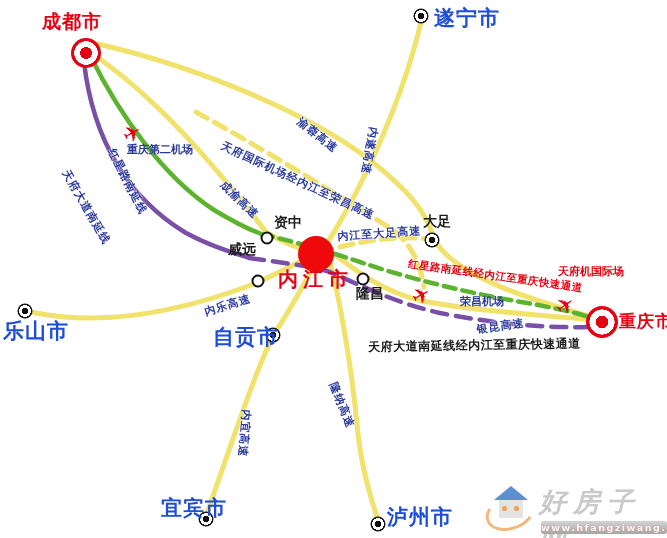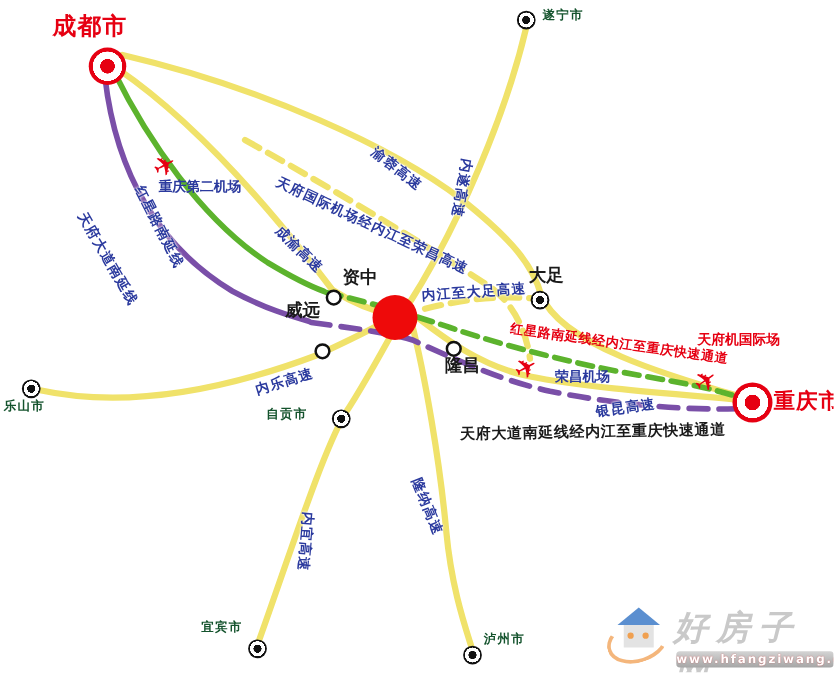--- a/index.html
+++ b/index.html
@@ -17,21 +17,21 @@
 
   .marker{position:absolute;border-radius:50%;transform:translate(-50%,-50%);}
   .bull-red{background:radial-gradient(circle,#e60012 0 27%,#fff 28% 55%,#e60012 56% 100%);}
   .bull-black{background:radial-gradient(circle,#111 0 30%,#fff 31% 56%,#111 57% 100%);}
   .open-circle{background:#fff;border:2.5px solid #111;box-sizing:border-box;}
   .city-dot{background:#ee0a0a;}
 
   .lbl{position:absolute;white-space:nowrap;transform-origin:0 0;line-height:1.1;}
   .hw{color:#2b3a9e;font-weight:bold;font-size:11px;letter-spacing:1px;
       text-shadow:0 0 2px #fff,0 0 2px #fff;}
-  .city{font-weight:bold;color:#14532d;font-size:10px;letter-spacing:1px;}
+  .city{font-weight:bold;color:#1d4ed8;font-size:21px;letter-spacing:1px;}
   .city.red{color:#e60012;}
   .town{font-weight:bold;color:#1a1a1a;font-size:14px;}
   .bigcity{font-size:19px;}
   .nj{font-size:20px;letter-spacing:5px;color:#e60012;font-weight:bold;}
   .airport-lbl{color:#2b3a9e;font-weight:bold;font-size:11px;}
   .airport-red{color:#e60012;font-weight:bold;font-size:11px;}
   .corridor-red{color:#e60012;font-weight:bold;font-size:10.5px;letter-spacing:0.5px;}
   .corridor-black{color:#1a1a1a;font-weight:bold;font-size:12px;letter-spacing:0.5px;}
   .plane{position:absolute;color:#e60012;font-size:22px;transform-origin:50% 50%;}
 
@@ -82,33 +82,34 @@
   <div class="marker bull-black" style="left:273px;top:335px;width:15px;height:15px"></div>
   <div class="marker bull-black" style="left:206px;top:519px;width:15px;height:15px"></div>
   <div class="marker bull-black" style="left:378px;top:524px;width:15px;height:15px"></div>
   <div class="marker open-circle" style="left:267px;top:238px;width:13px;height:13px"></div>
   <div class="marker open-circle" style="left:258px;top:281px;width:13px;height:13px"></div>
   <div class="marker open-circle" style="left:363px;top:279px;width:13px;height:13px"></div>
 
   <div class="lbl city red bigcity" style="left:42px;top:11px">成都市</div>
   <div class="lbl city" style="left:434px;top:7px">遂宁市</div>
   <div class="lbl city red" style="left:619px;top:312px;font-size:17px">重庆市</div>
+  <div class="lbl nj" style="left:278px;top:268px">内江市</div>
   <div class="lbl city" style="left:3px;top:320px">乐山市</div>
   <div class="lbl city" style="left:213px;top:326px">自贡市</div>
   <div class="lbl city" style="left:161px;top:497px">宜宾市</div>
   <div class="lbl city" style="left:387px;top:506px">泸州市</div>
   <div class="lbl town" style="left:423px;top:214px">大足</div>
   <div class="lbl town" style="left:274px;top:215px">资中</div>
   <div class="lbl town" style="left:228px;top:242px">威远</div>
   <div class="lbl town" style="left:356px;top:286px">隆昌</div>
 
   <div class="plane" style="left:123px;top:121px;transform:rotate(-28deg)">✈</div>
   <div class="lbl airport-lbl" style="left:127px;top:144px">重庆第二机场</div>
   <div class="plane" style="left:412px;top:283px;transform:rotate(-28deg)">✈</div>
-  <div class="lbl airport-lbl" style="left:444px;top:296px">荣昌机场</div>
+  <div class="lbl airport-lbl" style="left:460px;top:296px">荣昌机场</div>
   <div class="plane" style="left:556px;top:293px;transform:rotate(-35deg)">✈</div>
   <div class="lbl airport-red" style="left:558px;top:266px">天府机国际场</div>
 
   <div class="lbl hw" style="left:302px;top:116px;transform:rotate(38deg)">渝蓉高速</div>
   <div class="lbl hw" style="left:379px;top:128px;transform:rotate(100deg)">内遂高速</div>
   <div class="lbl hw" style="left:226px;top:179px;transform:rotate(44deg)">成渝高速</div>
   <div class="lbl hw" style="left:224px;top:140px;transform:rotate(25deg)">天府国际机场经内江至荣昌高速</div>
   <div class="lbl hw" style="left:337px;top:231px;transform:rotate(-4deg)">内江至大足高速</div>
   <div class="lbl hw" style="left:203px;top:307px;transform:rotate(-17deg)">内乐高速</div>
   <div class="lbl hw" style="left:476px;top:324px;transform:rotate(-8deg)">银昆高速</div>

